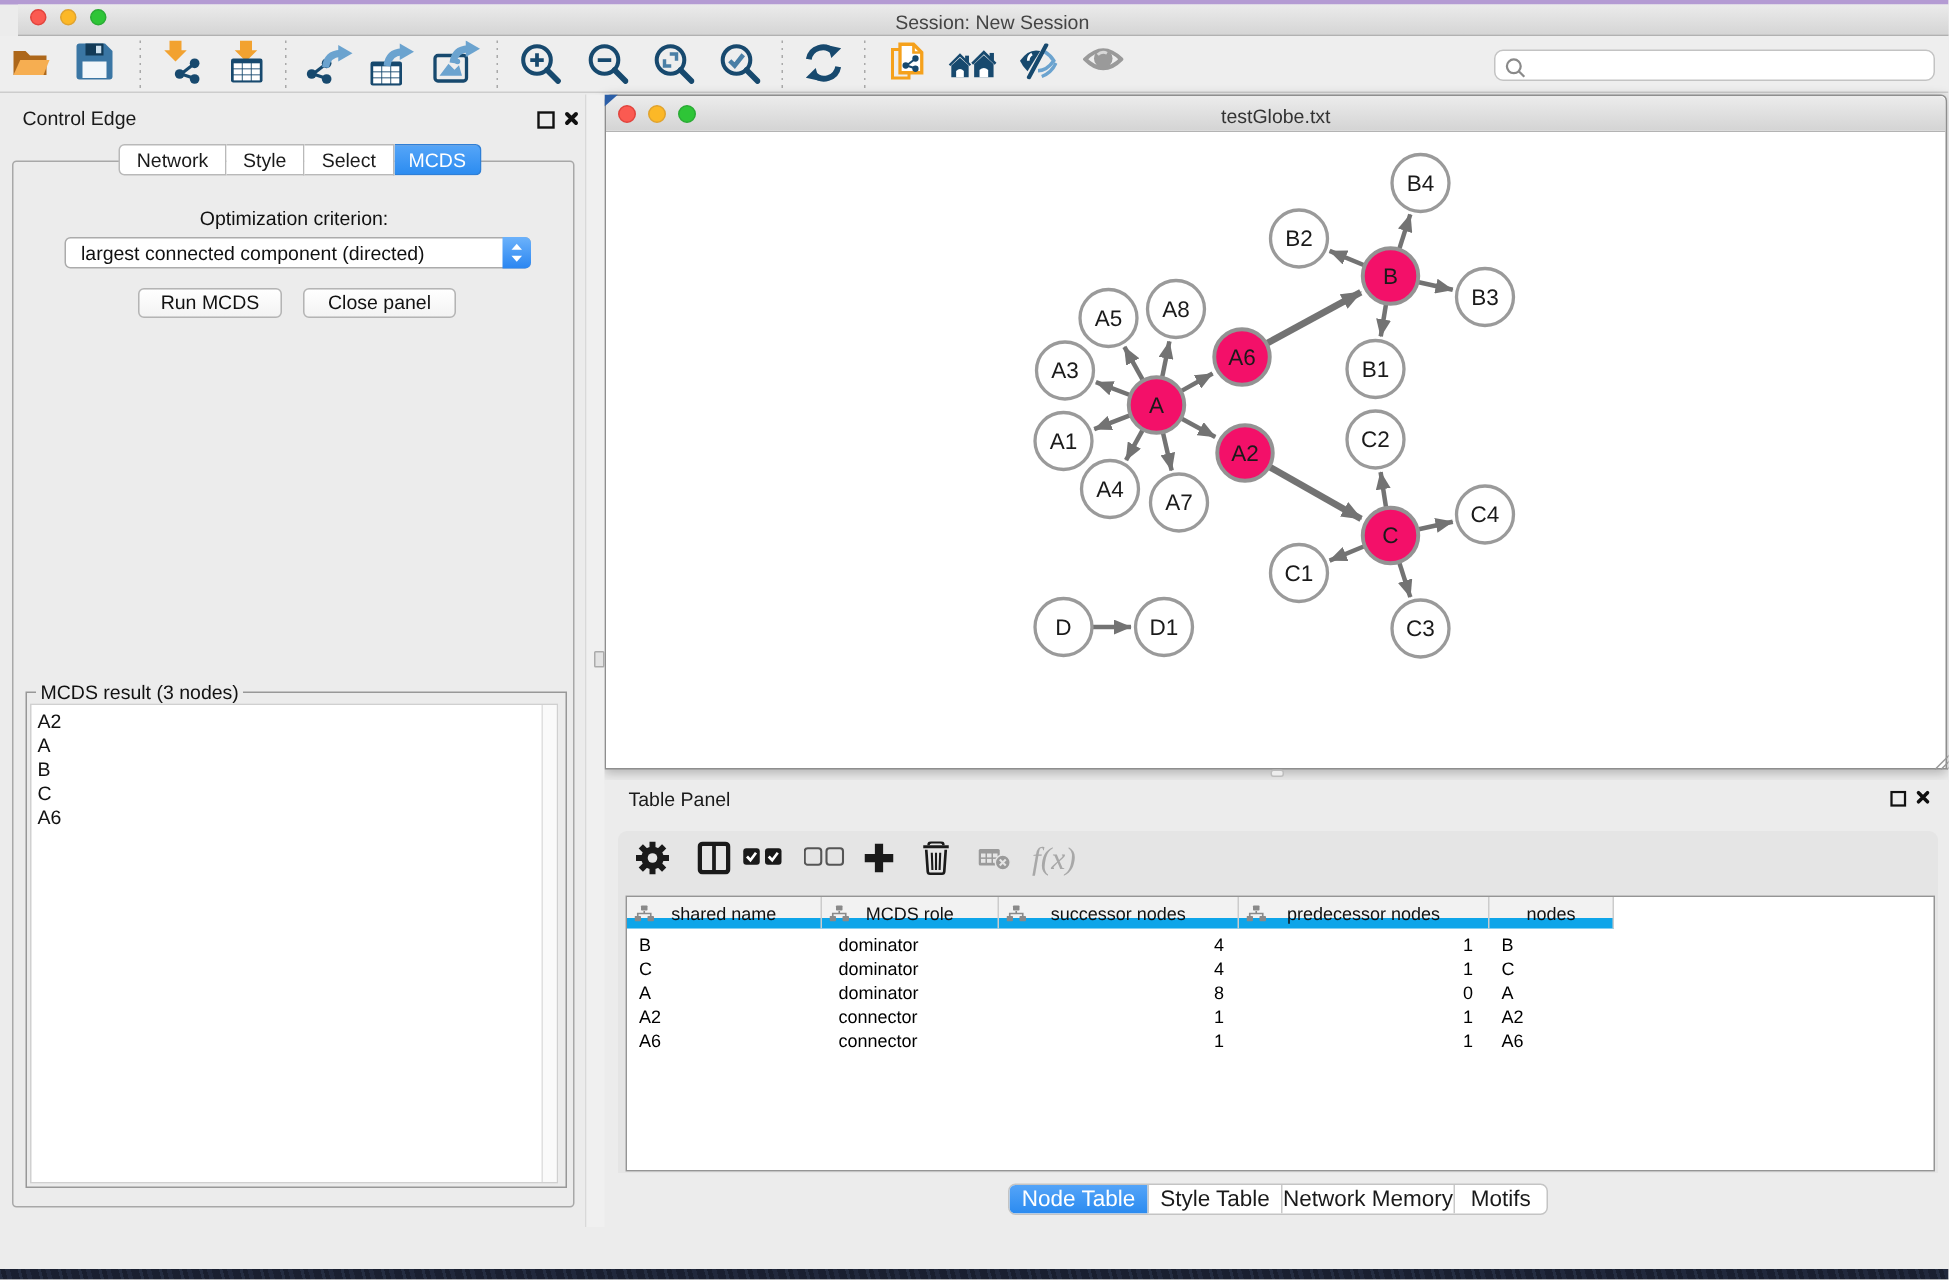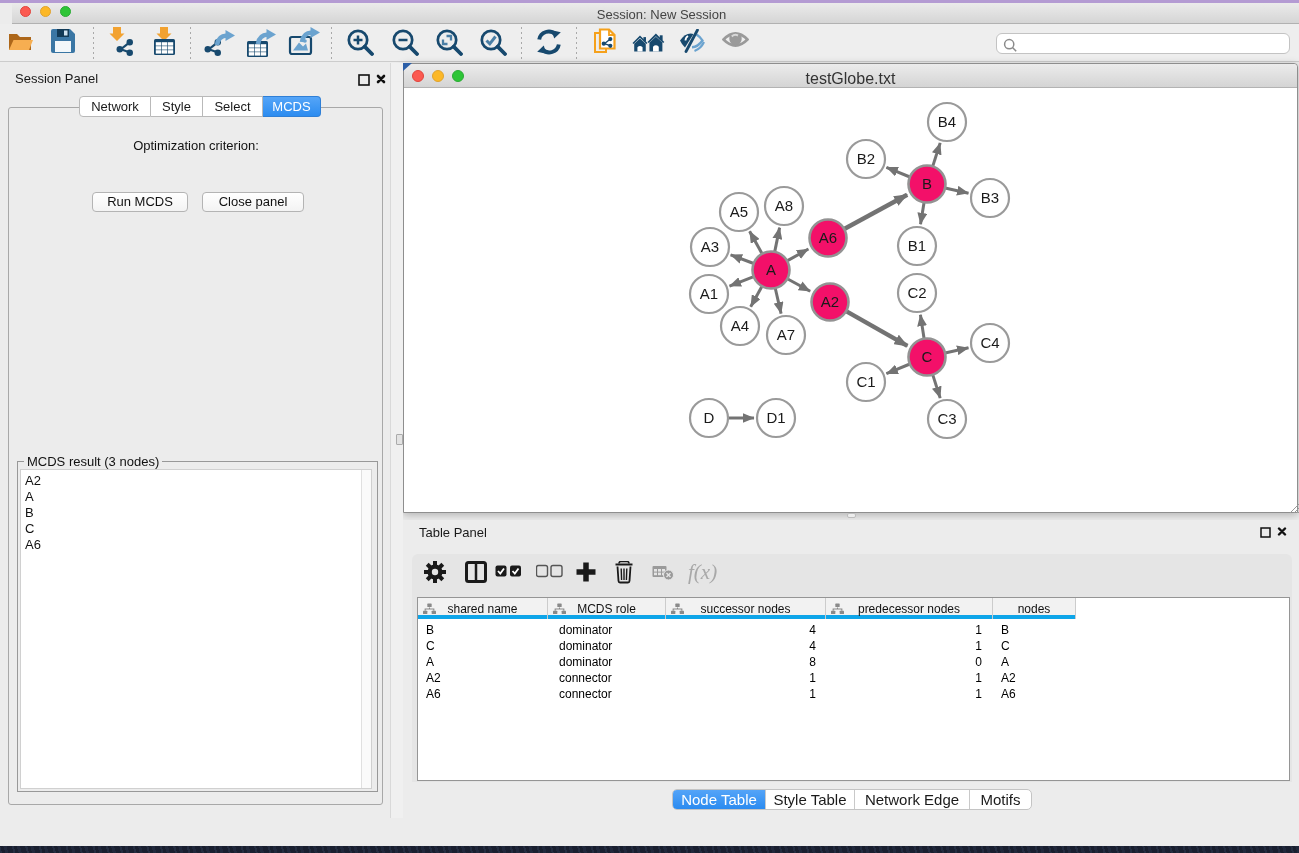--- a/index.html
+++ b/index.html
@@ -49,28 +49,28 @@
   font-size:13px; color:#111; line-height:16px; padding:3px 0 0 4px; }
 #mcdsscroll { left:361px; top:407px; width:10px; height:318px; background:#fafafa; border-left:1px solid #e0e0e0; }
 
 #netwin { left:403px; top:63px; width:895px; height:450px; background:#fff; border:1px solid #8e8e8e;
   border-radius:4px 4px 0 0; box-shadow:0 2px 8px rgba(0,0,0,0.25); }
 #nettitle { left:0; top:0; width:893px; height:24px; background:linear-gradient(#ececec,#d4d4d4);
   border-bottom:1px solid #b3b3b3; border-radius:4px 4px 0 0; }
 #nettitle .tl { top:6px; width:12px; height:12px; } #nettitle .t1 { left:8px; background:#fb5a51; border:1px solid #e1443d; }
 #nettitle .t2 { left:28px; background:#fcb827; border:1px solid #e0a32e; }
 #nettitle .t3 { left:48px; background:#2ec537; border:1px solid #2aab35; }
-#netname { left:0; top:6px; width:893px; text-align:center; font-size:16px; color:#333; }
+#netname { left:0; top:6px; width:893px; text-align:center; font-size:13px; color:#333; }
 #graph { left:0; top:25px; }
 
 #tpanel { left:403px; top:520px; width:896px; height:298px; background:#ececec; }
 #tpTitle { left:16px; top:5px; font-size:13px; color:#1a1a1a; }
 #tpBody { left:9px; top:34px; width:880px; height:228px; background:#e5e5e5; border-radius:6px 6px 0 0; }
 #ttable { left:14px; top:77px; width:873px; height:184px; background:#fff; border:1px solid #959595; position:absolute; }
-#thead { position:absolute; left:0; top:0; width:658px; height:21px; background:#f2f2f2; border-bottom:4px solid #0ea5e9; }
+#thead { position:absolute; left:0; top:0; width:658px; height:21px; background:#f2f2f2; border-bottom:7px solid #0ea5e9; }
 .hcol { position:absolute; top:0; height:21px; border-right:1px solid #cccccc; font-size:12px; color:#111;
   display:flex; align-items:center; justify-content:center; }
 .hcol svg { position:absolute; left:5px; top:5px; }
 .trow { position:absolute; font-size:12px; color:#000; height:16px; line-height:16px; }
 #btabs { left:269px; top:269px; height:21px; display:flex; font-size:15px; position:absolute;
   border-radius:5px; overflow:hidden; border:1px solid #c4c4c4; background:#fff; }
 #btabs div { display:flex; align-items:center; justify-content:center; color:#1a1a1a; border-left:1px solid #c9c9c9; }
 #btabs div:first-child { border-left:none; }
 #btabs div.sel { background:linear-gradient(#54a4f8,#2b8bf0); color:#fff; }
 
@@ -229,33 +229,39 @@
     </svg>
 <div class="abs" id="searchbox">
       <svg style="position:absolute;left:6px;top:3.5px;" width="15" height="15" viewBox="0 0 15 15">
 <circle cx="6.2" cy="6.2" r="4.6" fill="none" stroke="#8a8a8a" stroke-width="1.5"></circle>
 <line x1="9.5" y1="9.5" x2="13.2" y2="13.2" stroke="#8a8a8a" stroke-width="1.5"></line>
       </svg>
     </div>
 </div>
 <div class="abs" id="mainbg"></div>
 <div class="abs" id="cpanel">
-  <div class="abs" id="cpTitle">Session Panel</div>
+  <div class="abs" id="cpTitle">Control Edge</div>
   <svg class="winbtns" style="left:358px;" width="30" height="12" viewBox="0 0 30 12">
     <rect x="1" y="1" width="10" height="10" fill="none" stroke="#111" stroke-width="1.6"></rect>
     <path d="M20 2 L26 8 M26 2 L20 8" stroke="#111" stroke-width="2.6" stroke-linecap="round"></path>
   </svg>
   <div class="abs" id="cpBody"></div>
   <div class="abs" id="cpTabs">
     <div style="width:72px;">Network</div>
     <div style="width:52px;">Style</div>
     <div style="width:60px;">Select</div>
     <div class="sel" style="width:58px;">MCDS</div>
   </div>
   <div class="abs" id="optlabel">Optimization criterion:</div>
+  <div class="abs" id="dropdown">largest connected component (directed)
+    <div id="dropbtn"><svg width="19" height="21" viewBox="0 0 19 21">
+      <path d="M9.5 4.5 L13 8.5 L6 8.5 Z" fill="#fff"></path>
+      <path d="M9.5 16.5 L13 12.5 L6 12.5 Z" fill="#fff"></path>
+    </svg></div>
+  </div>
   <div class="btn" id="runbtn">Run MCDS</div>
   <div class="btn" id="closebtn">Close panel</div>
   <div class="abs" id="fieldset"></div>
   <div class="abs" id="fieldlegend">MCDS result (3 nodes)</div>
   <div class="abs" id="mcdslist">A2<br>A<br>B<br>C<br>A6</div>
   <div class="abs" id="mcdsscroll"></div>
 </div>
 <div class="abs" id="netwin">
   <svg class="abs" style="left:-1px; top:-1px; z-index:5;" width="9" height="8" viewBox="0 0 9 8">
       <path d="M0 0 L9 0 L0 8 Z" fill="#2b5ea7"></path>
@@ -460,21 +466,21 @@
 <div class="trow" style="left:583px; top:72px;">A2</div>
 <div class="trow" style="left:8px; top:88px;">A6</div>
 <div class="trow" style="left:141px; top:88px;">connector</div>
 <div class="trow" style="left:248px; top:88px; width:150px; text-align:right;">1</div>
 <div class="trow" style="left:408px; top:88px; width:156px; text-align:right;">1</div>
 <div class="trow" style="left:583px; top:88px;">A6</div>
     </div>
   <div id="btabs">
     <div class="sel" style="width:92px;">Node Table</div>
     <div style="width:89px;">Style Table</div>
-    <div style="width:115px;">Network Edge</div>
+    <div style="width:115px;">Network Memory</div>
     <div style="width:62px;">Motifs</div>
   </div>
 </div>
 <div class="abs" id="statusbar">
   <div class="abs" id="listbtn"><svg width="26" height="19" viewBox="0 0 26 19">
     <circle cx="8" cy="5.5" r="1.3" fill="#111"></circle>
         <circle cx="8" cy="9.5" r="1.3" fill="#111"></circle>
         <circle cx="8" cy="13.5" r="1.3" fill="#111"></circle>
     <path d="M11 5.5 H19 M11 9.5 H19 M11 13.5 H19" stroke="#111" stroke-width="1.8"></path>
   </svg></div>

